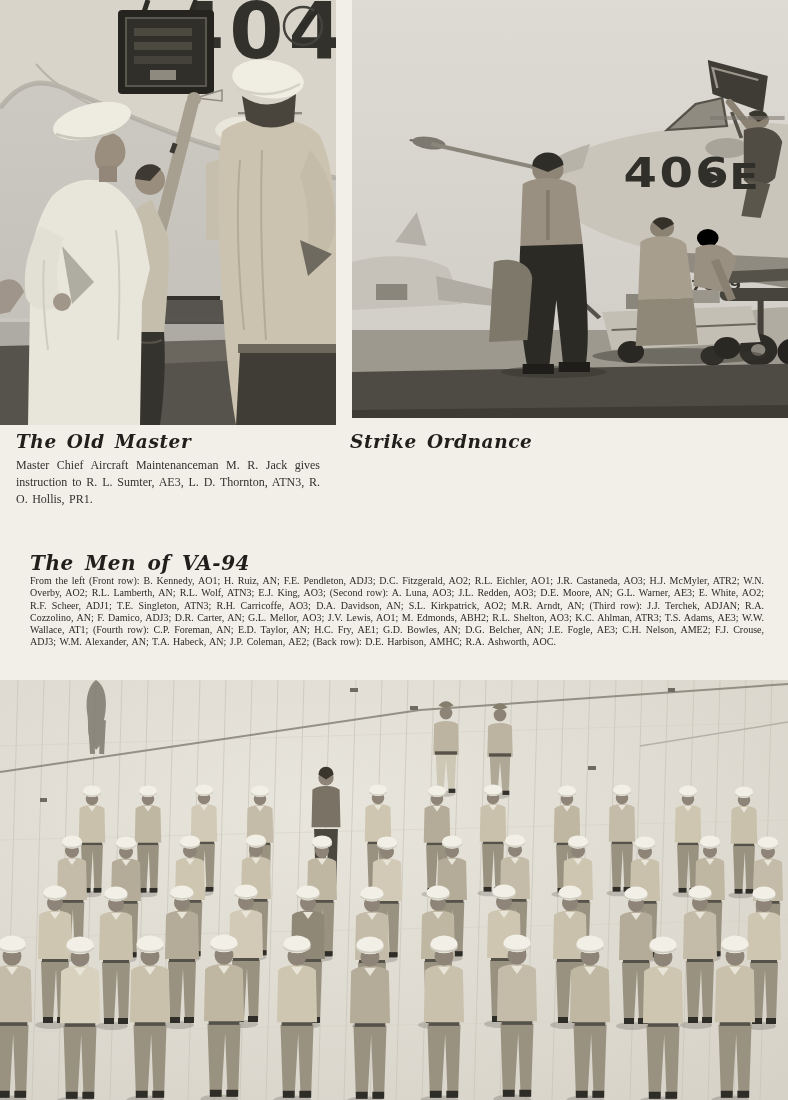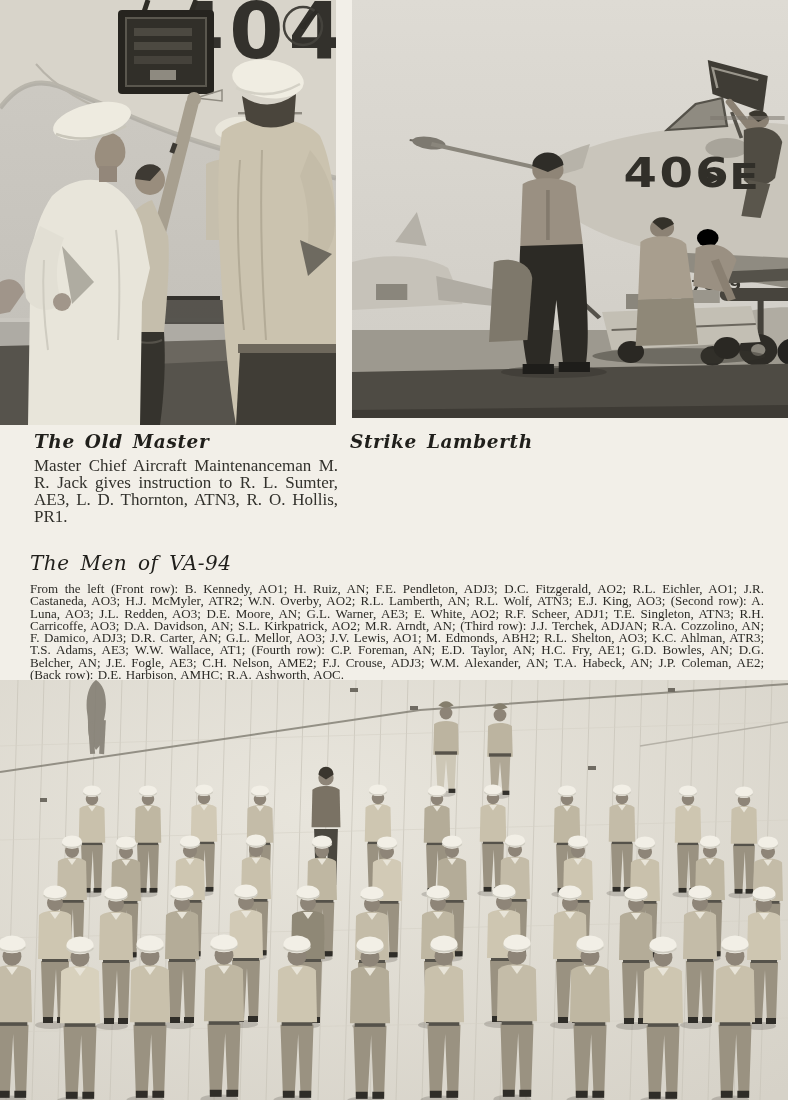--- a/index.html
+++ b/index.html
@@ -8,40 +8,40 @@
     background:#f2efe8;overflow:hidden;
     font-family:"Liberation Serif", serif;color:#2a2925;
   }
   .photo{position:absolute;overflow:hidden;background:#cfccc5;}
   #photo-old-master{left:0;top:0;width:336px;height:425px;}
   #photo-strike{left:352px;top:0;width:524px;height:418px;}
   #photo-formation{left:0;top:680px;width:788px;height:420px;}
   .photo svg{display:block;width:100%;height:100%;}
 
   .caption{position:absolute;}
-  #caption-old-master{left:34px;top:432px;width:304px;}
+  #caption-old-master{left:16px;top:432px;width:304px;}
   #caption-strike{left:350px;top:432px;width:414px;}
   .cap-title{
     font-family:"DejaVu Serif", serif;font-style:italic;font-weight:bold;
     font-size:18.5px;line-height:1.1;letter-spacing:.6px;color:#201f1b;
     word-spacing:3px;
   }
   .cap-body{
-    margin-top:5px;font-size:17px;line-height:17px;text-align:justify;
+    margin-top:5px;font-size:12px;line-height:17px;text-align:justify;
     color:#32312c;word-spacing:1.5px;
   }
   #caption-strike .cap-body{text-align:justify;text-align-last:justify;}
 
   #roster{position:absolute;left:30px;top:551px;width:734px;}
   .roster-title{
-    font-family:"DejaVu Serif", serif;font-style:italic;font-weight:normal;
+    font-family:"DejaVu Serif", serif;font-style:italic;font-weight:bold;
     font-size:20px;letter-spacing:.5px;color:#201f1b;word-spacing:4px;
   }
   .roster-body{
-    margin-top:8px;font-size:13px;line-height:12.3px;text-align:justify;
+    margin-top:0;font-size:10px;line-height:12.3px;text-align:justify;
     color:#2b2a26;word-spacing:1px;
   }
 </style>
 </head>
 <body>
 
 <div class="page">
 
   <div class="photo" id="photo-old-master">
     <svg viewBox="0 0 336 425" preserveAspectRatio="none">
@@ -236,21 +236,21 @@
       <path d="M118,262 C132,256 148,262 150,278 L146,340 L114,342 Z" fill="#7e786b"></path>
     </svg>
   </div>
 
   <div class="caption" id="caption-old-master">
     <div class="cap-title">The Old Master</div>
     <div class="cap-body">Master Chief Aircraft Maintenanceman M. R. Jack gives instruction to R. L. Sumter, AE3, L. D. Thornton, ATN3, R. O. Hollis, PR1.</div>
   </div>
 
   <div class="caption" id="caption-strike">
-    <div class="cap-title">Strike Lamberth</div>
+    <div class="cap-title">Strike Ordnance</div>
   </div>
 
   <div id="roster">
     <div class="roster-title">The Men of VA-94</div>
     <div class="roster-body">From the left (Front row): B. Kennedy, AO1; H. Ruiz, AN; F.E. Pendleton, ADJ3; D.C. Fitzgerald, AO2; R.L. Eichler, AO1; J.R. Castaneda, AO3; H.J. McMyler, ATR2; W.N. Overby, AO2; R.L. Lamberth, AN; R.L. Wolf, ATN3; E.J. King, AO3; (Second row): A. Luna, AO3; J.L. Redden, AO3; D.E. Moore, AN; G.L. Warner, AE3; E. White, AO2; R.F. Scheer, ADJ1; T.E. Singleton, ATN3; R.H. Carricoffe, AO3; D.A. Davidson, AN; S.L. Kirkpatrick, AO2; M.R. Arndt, AN; (Third row): J.J. Terchek, ADJAN; R.A. Cozzolino, AN; F. Damico, ADJ3; D.R. Carter, AN; G.L. Mellor, AO3; J.V. Lewis, AO1; M. Edmonds, ABH2; R.L. Shelton, AO3; K.C. Ahlman, ATR3; T.S. Adams, AE3; W.W. Wallace, AT1; (Fourth row): C.P. Foreman, AN; E.D. Taylor, AN; H.C. Fry, AE1; G.D. Bowles, AN; D.G. Belcher, AN; J.E. Fogle, AE3; C.H. Nelson, AME2; F.J. Crouse, ADJ3; W.M. Alexander, AN; T.A. Habeck, AN; J.P. Coleman, AE2; (Back row): D.E. Harbison, AMHC; R.A. Ashworth, AOC.</div>
   </div>
 
   <div class="photo" id="photo-formation">
     <svg viewBox="0 0 788 420" preserveAspectRatio="none">
       <defs>

